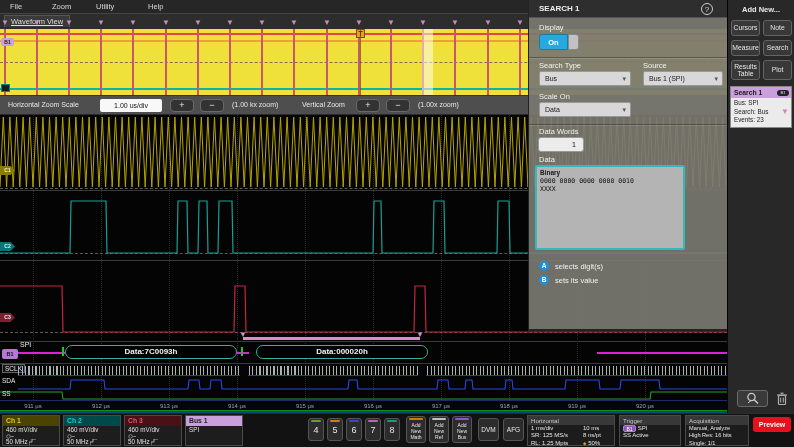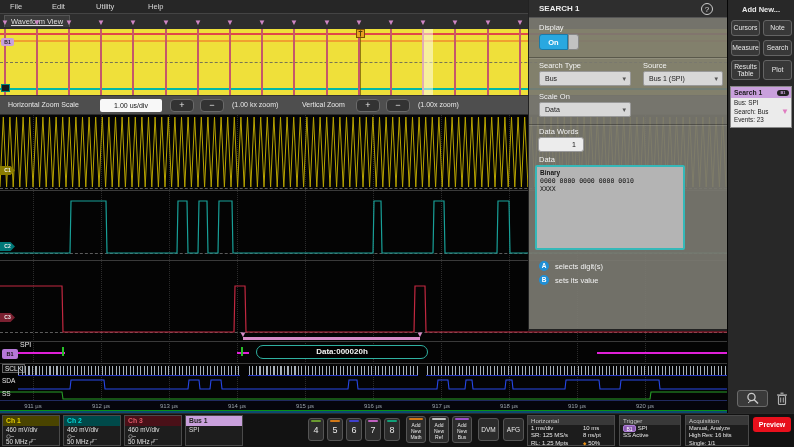--- a/index.html
+++ b/index.html
@@ -125,21 +125,21 @@
   .trigpill { display:inline-block; width:13px; height:7px; background:#8a5ab0; border:1px solid #b080d8; border-radius:2px;
     color:#fff; font-size:5px; text-align:center; line-height:6px; vertical-align:middle; }
 </style>
 </head>
 <body>
 
 <div id="stage">
 
   <div class="abs" id="menubar">
     <span style="left:10px">File</span>
-    <span style="left:52px">Edit</span>
+    <span style="left:52px">Zoom</span>
     <span style="left:96px">Utility</span>
     <span style="left:148px">Help</span>
   </div>
 
   <div class="abs" id="tabstrip">
     <div class="tab">Waveform View</div>
   </div>
 
   <div class="abs" id="ovtris">
       <span class="ovtri" style="left: 1px;">▼</span>
@@ -244,20 +244,21 @@
 
     <span class="buslabel" style="left:20px;top:226px;font-size:7px">SPI</span>
     <div class="abs" style="left:2px;top:234px;width:16px;height:10px;background:#b678d8;border-radius:2px;color:#111;font-size:5.5px;font-weight:bold;text-align:center;line-height:10px">B1</div>
     <div class="busseg" style="left:18px;width:47px"></div>
     <div class="busseg" style="left:237px;width:12px"></div>
     <div class="busseg" style="left:420px;width:7px"></div>
     <div class="busseg" style="left:597px;width:130px"></div>
     <div class="gtick" style="left:62px"></div>
     <div class="gtick" style="left:241px"></div>
     <div class="gtick" style="left:417px"></div>
+    <div class="frame" style="left:65px;width:172px">Data:7C0093h</div>
     <div class="frame" style="left:256px;width:172px">Data:000020h</div>
 
     <span class="buslabel" style="left:2px;top:249px;border:1px solid #666;background:#111;padding:0 2px">SCLK</span>
     <div id="clkrow"></div>
     <div class="clkgap" id="clkgap1" style="left: 240px;"></div>
     <div class="clkgap" id="clkgap2" style="left: 418px;"></div>
     <span class="buslabel" style="left:2px;top:262px">SDA</span>
     <span class="buslabel" style="left:2px;top:275px">SS</span>
 
     <div id="timeaxis">

